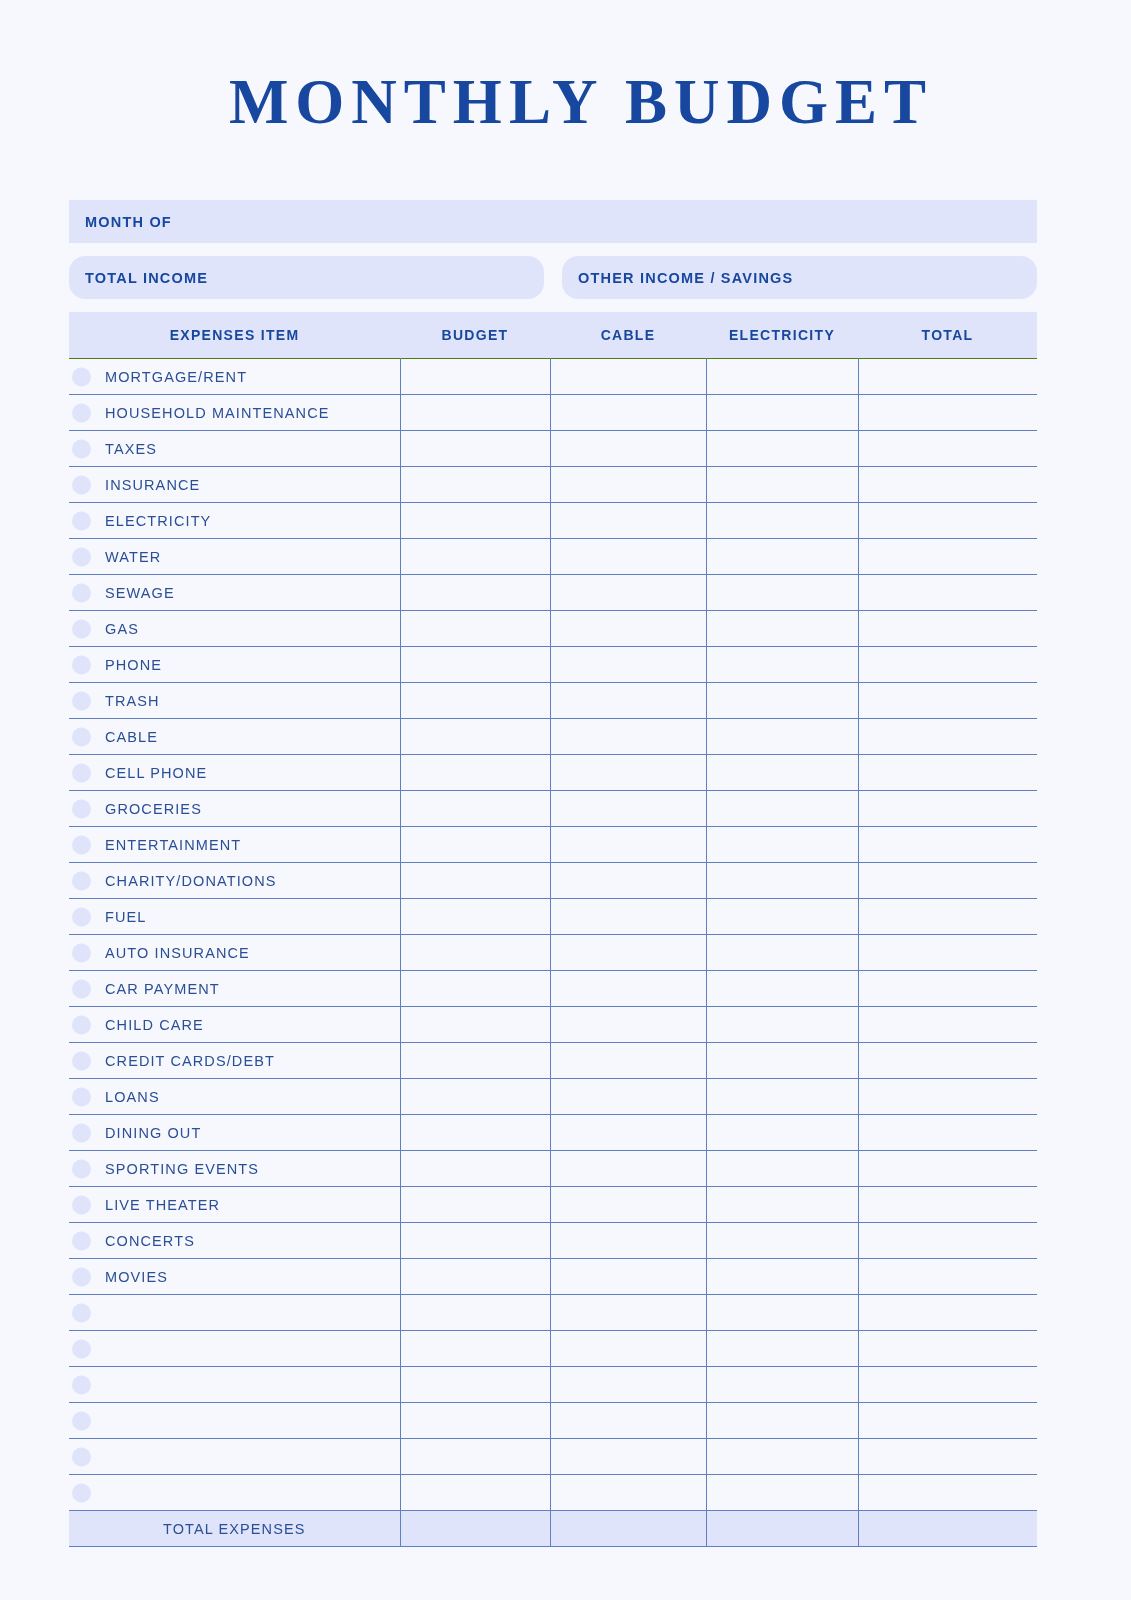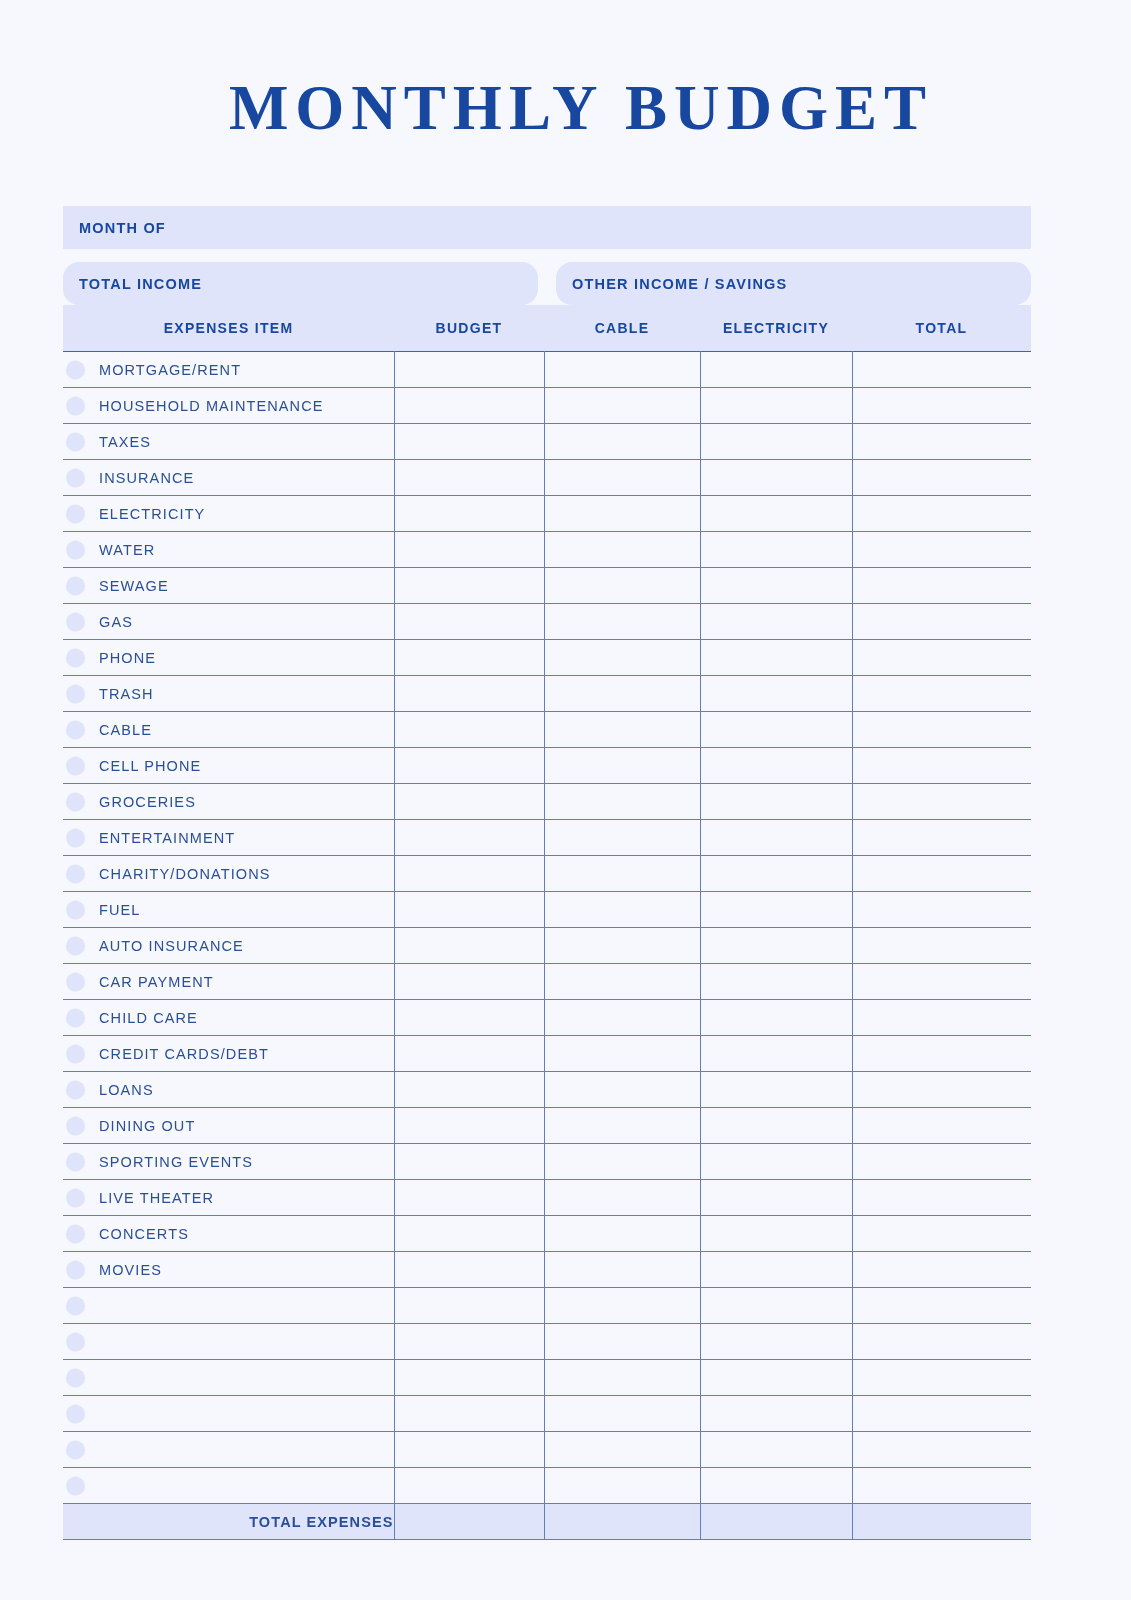--- a/index.html
+++ b/index.html
@@ -22,28 +22,28 @@
     box-sizing: border-box;
     position: relative;
   }
   .title {
     text-align: center;
     font-family: "Liberation Serif", serif;
     font-size: 63px;
     letter-spacing: 7px;
     color: #17479e;
     font-weight: 700;
-    margin: 6px;
+    margin: 0;
     padding-top: 68px;
     line-height: 1.1;
     padding-left: 31px;
   }
   .sheet {
     position: absolute;
-    left: 63px;
+    left: 69px;
     top: 200px;
     width: 968px;
   }
   .band {
     background: #dfe4fb;
     height: 43px;
     display: flex;
     align-items: center;
     padding-left: 16px;
     box-sizing: border-box;
@@ -54,20 +54,21 @@
   }
   .month-row { width: 968px; }
   .income-row {
     display: flex;
     gap: 18px;
     margin-top: 13px;
   }
   .income-row .band { width: 475px; border-radius: 16px; }
 
   table.budget {
+    margin-top: 13px;
     border-collapse: collapse;
     width: 968px;
     table-layout: fixed;
   }
   table.budget th {
     background: #dfe4fb;
     height: 44px;
     font-size: 14px;
     font-weight: bold;
     letter-spacing: 1.3px;
@@ -108,22 +109,22 @@
     background: #dfe4fb;
   }
   .total-row td {
     background: #dfe4fb;
     border-bottom: none;
     border-right: 1px solid #5f7fc0;
     height: 40px;
   }
   .total-row td:last-child { border-right: none; }
   .total-label {
-    text-align: right;
-    font-weight: bold;
+    text-align: center;
+    font-weight: normal;
     font-size: 14.5px;
     letter-spacing: 1.3px;
     color: #17479e;
     padding-left: 0 !important;
   }
   .top-line {
     border-top: 1px solid #4d7c0f;
   }
 </style>
 </head>

